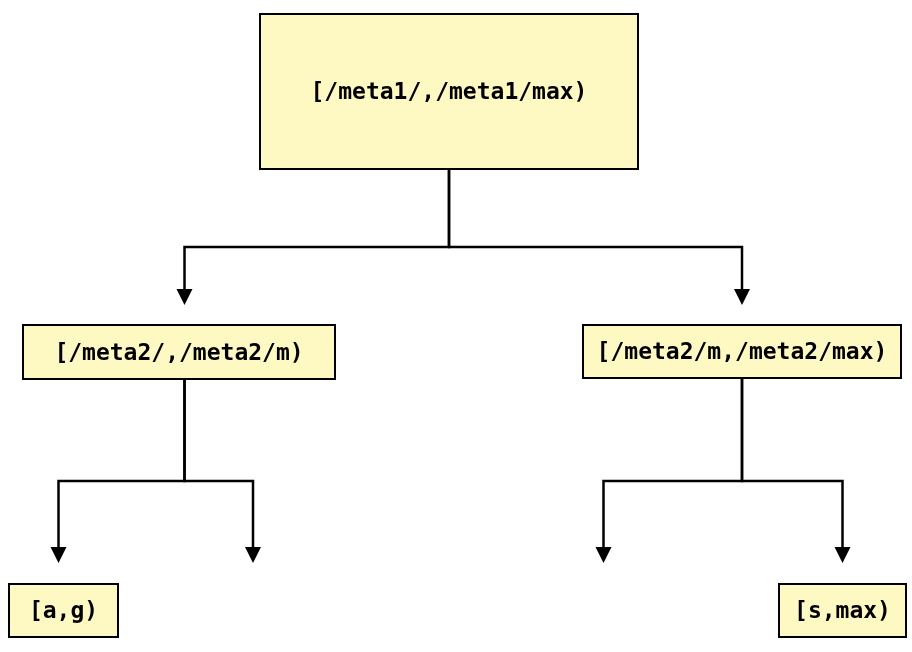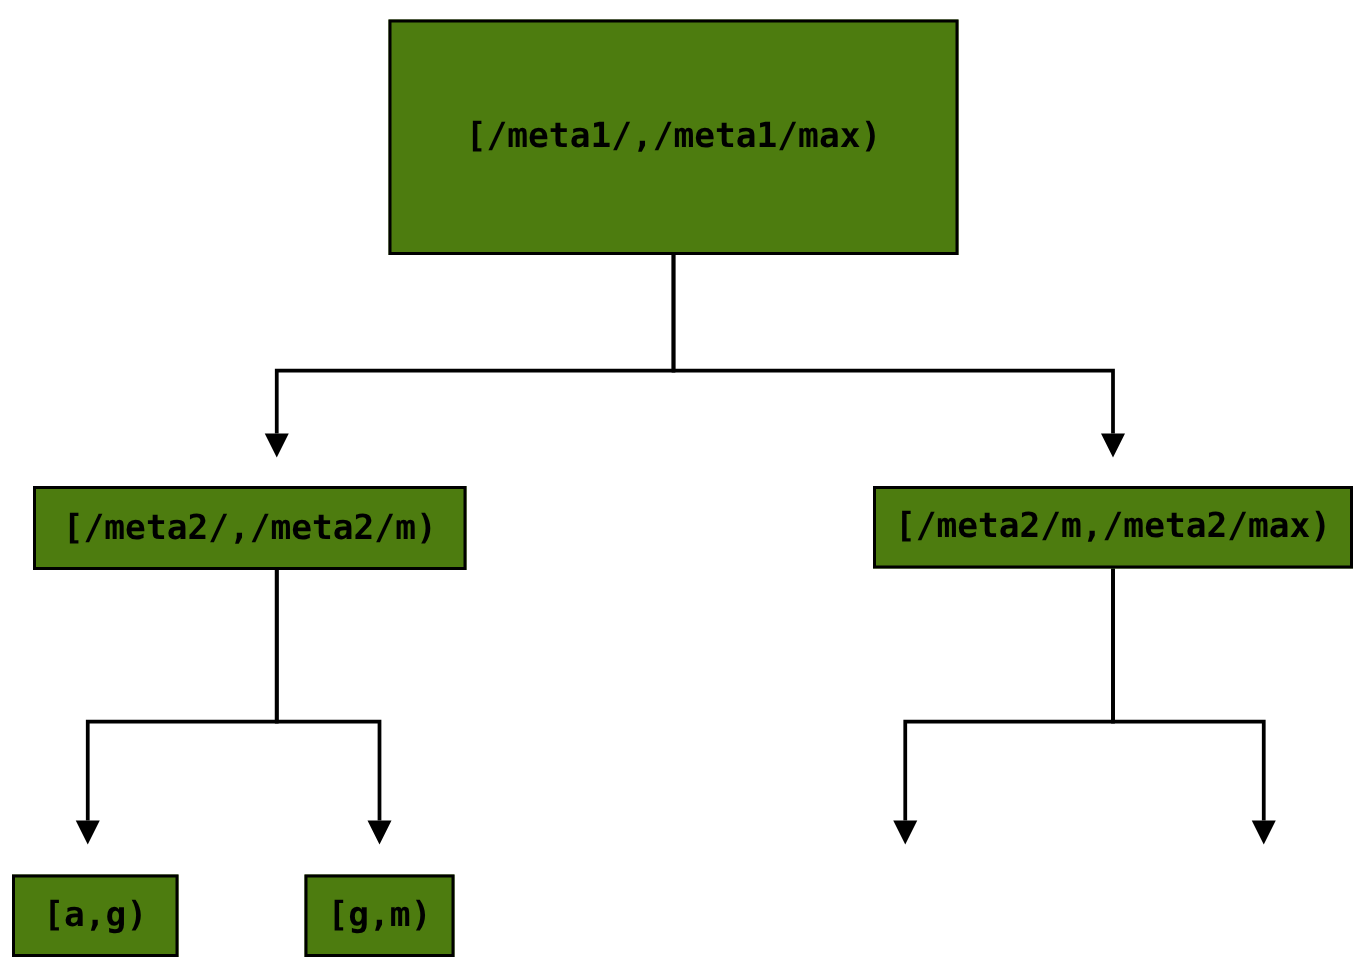--- a/index.html
+++ b/index.html
@@ -28,35 +28,35 @@
     stroke-width: 2.5;
   }
   .arrowhead {
     fill: #000000;
     stroke: none;
   }
   .node {
     position: absolute;
     box-sizing: border-box;
     border: 2.5px solid #000000;
-    background: #4d7c0f;
+    background: #fef9c3;
     display: flex;
     align-items: center;
     justify-content: center;
   }
   .node-label {
     font-family: "DejaVu Sans Mono", "Liberation Mono", monospace;
     font-weight: bold;
     font-size: 23px;
     color: #000000;
     white-space: pre;
     line-height: 1;
   }
   .node-root   { left: 259px; top: 13px;  width: 380px; height: 157px; }
-  .node-mlow   { left: 22px;  top: 324px; width: 289px; height: 56px;  }
+  .node-mlow   { left: 22px;  top: 324px; width: 314px; height: 56px;  }
   .node-mhigh  { left: 582px; top: 324px; width: 320px; height: 55px; text-align: center;  }
   .node-ag     { left: 8px;   top: 583px; width: 111px; height: 55px;  }
   .node-gm     { left: 203px; top: 583px; width: 100px; height: 55px;  }
   .node-ms     { left: 553px; top: 583px; width: 101px; height: 55px;  }
   .node-smax   { left: 778px; top: 583px; width: 129px; height: 55px;  }
 </style>
 </head>
 <body>
 
 <div class="canvas">
@@ -91,19 +91,19 @@
   </div>
 
   <div class="node node-mhigh">
     <span class="node-label">[/meta2/m,/meta2/max)</span>
   </div>
 
   <div class="node node-ag">
     <span class="node-label">[a,g)</span>
   </div>
 
-  <div class="node node-gm">
-    <span class="node-label">[g,m)</span>
-  </div>
 
 
+  <div class="node node-smax">
+    <span class="node-label">[s,max)</span>
+  </div>
 
 </div>
 
 </body></html>

